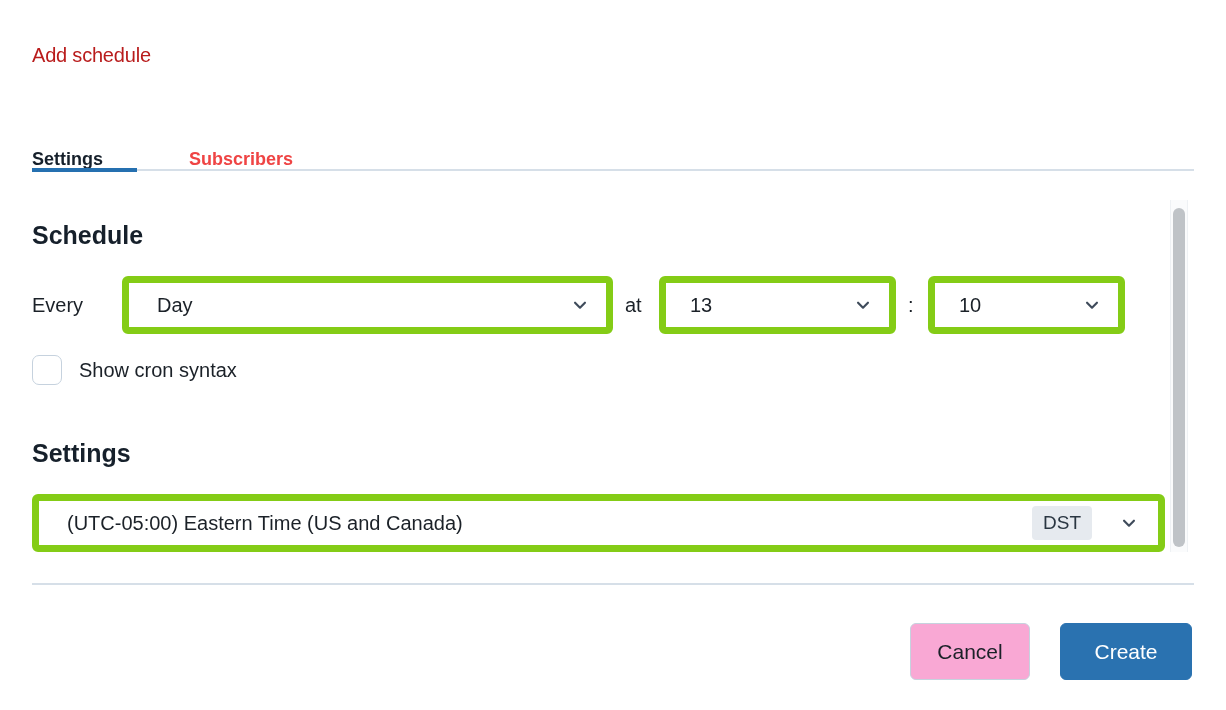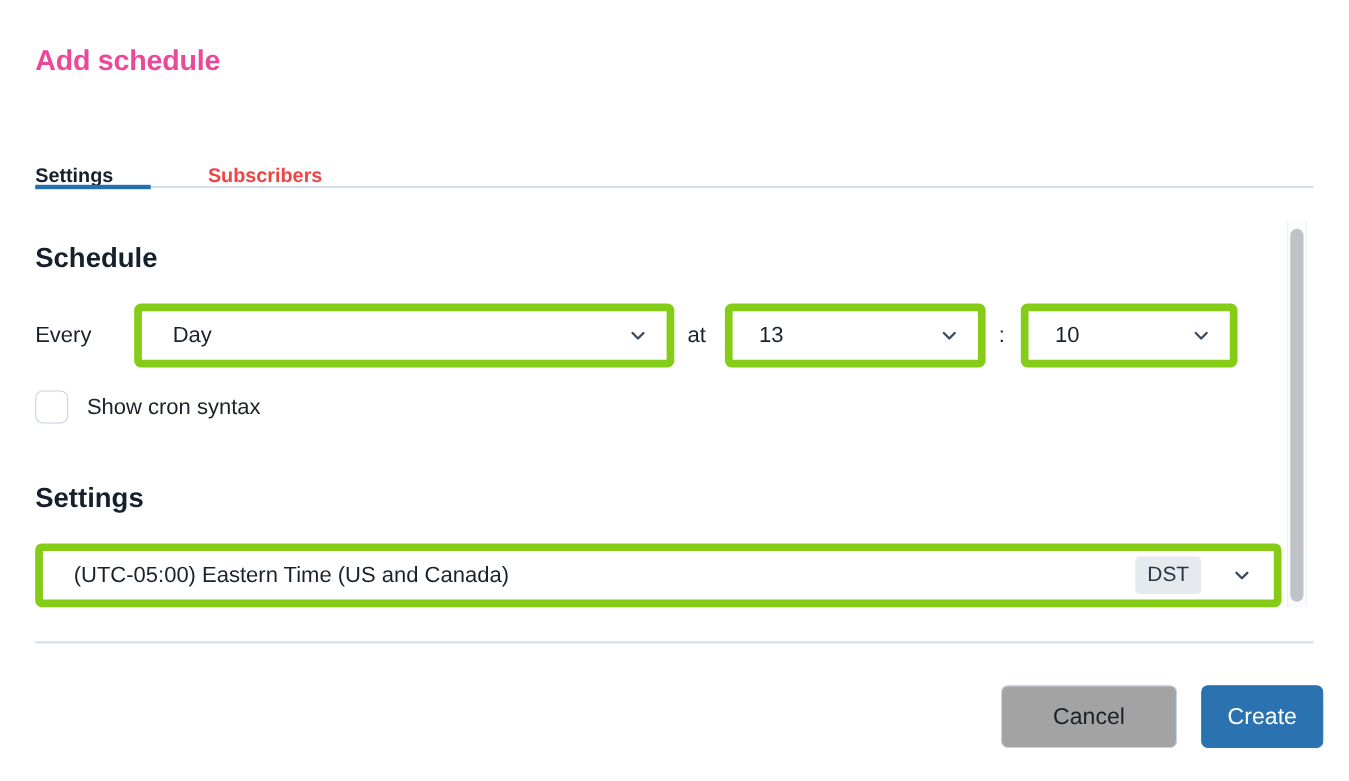--- a/index.html
+++ b/index.html
@@ -18,24 +18,24 @@
     width: 1226px;
     height: 710px;
     background: #ffffff;
   }
 
   
   .dialog-title {
     position: absolute;
     left: 32px;
     top: 33px;
-    font-size: 26px;
-    font-weight: bold;
+    font-size: 20px;
+    font-weight: normal;
     letter-spacing: -0.2px;
-    color: #ec4899;
+    color: #b91c1c;
     line-height: 44px;
   }
 
   
   .tabs {
     position: absolute;
     left: 32px;
     top: 124px;
     width: 1162px;
     height: 50px;
@@ -224,29 +224,29 @@
     position: absolute;
     font-family: inherit;
     font-size: 21px;
     border-radius: 6px;
     cursor: pointer;
     height: 57px;
   }
   .btn-cancel {
     left: 910px;
     top: 623px;
-    width: 160px;
-    background: #a3a3a3;
+    width: 120px;
+    background: #f9a8d4;
     border: 1px solid #c6d2de;
     color: #1b2128;
   }
   .btn-create {
-    left: 1092px;
+    left: 1060px;
     top: 623px;
-    width: 111px;
+    width: 132px;
     background: #2a72b0;
     border: 1px solid #2a72b0;
     color: #ffffff;
   }
 </style>
 </head>
 <body>
 
 <div class="dialog">
 

